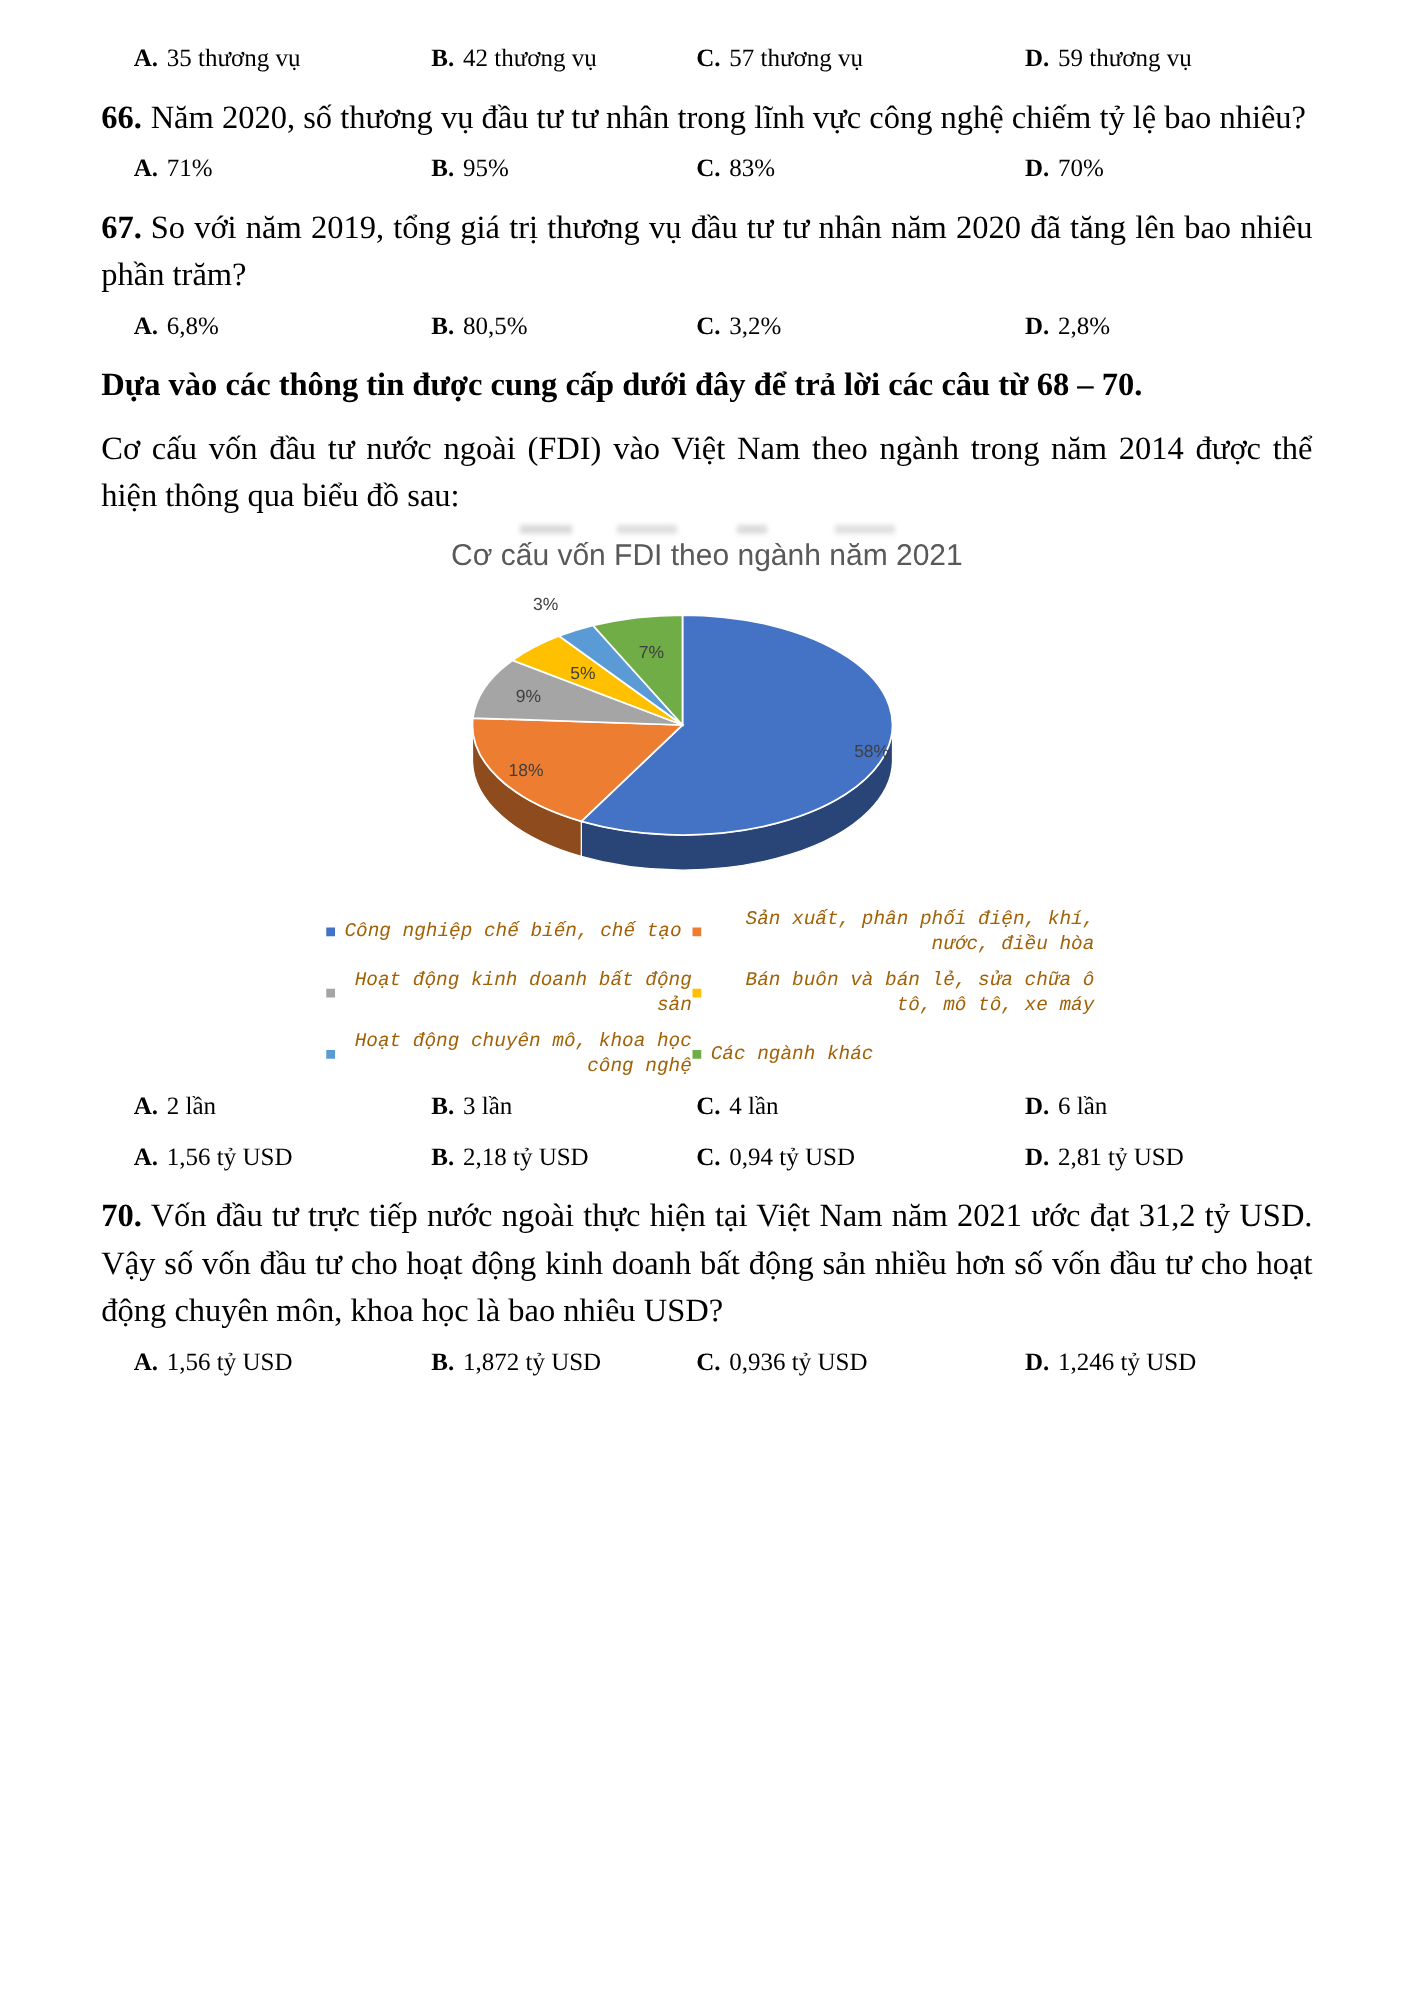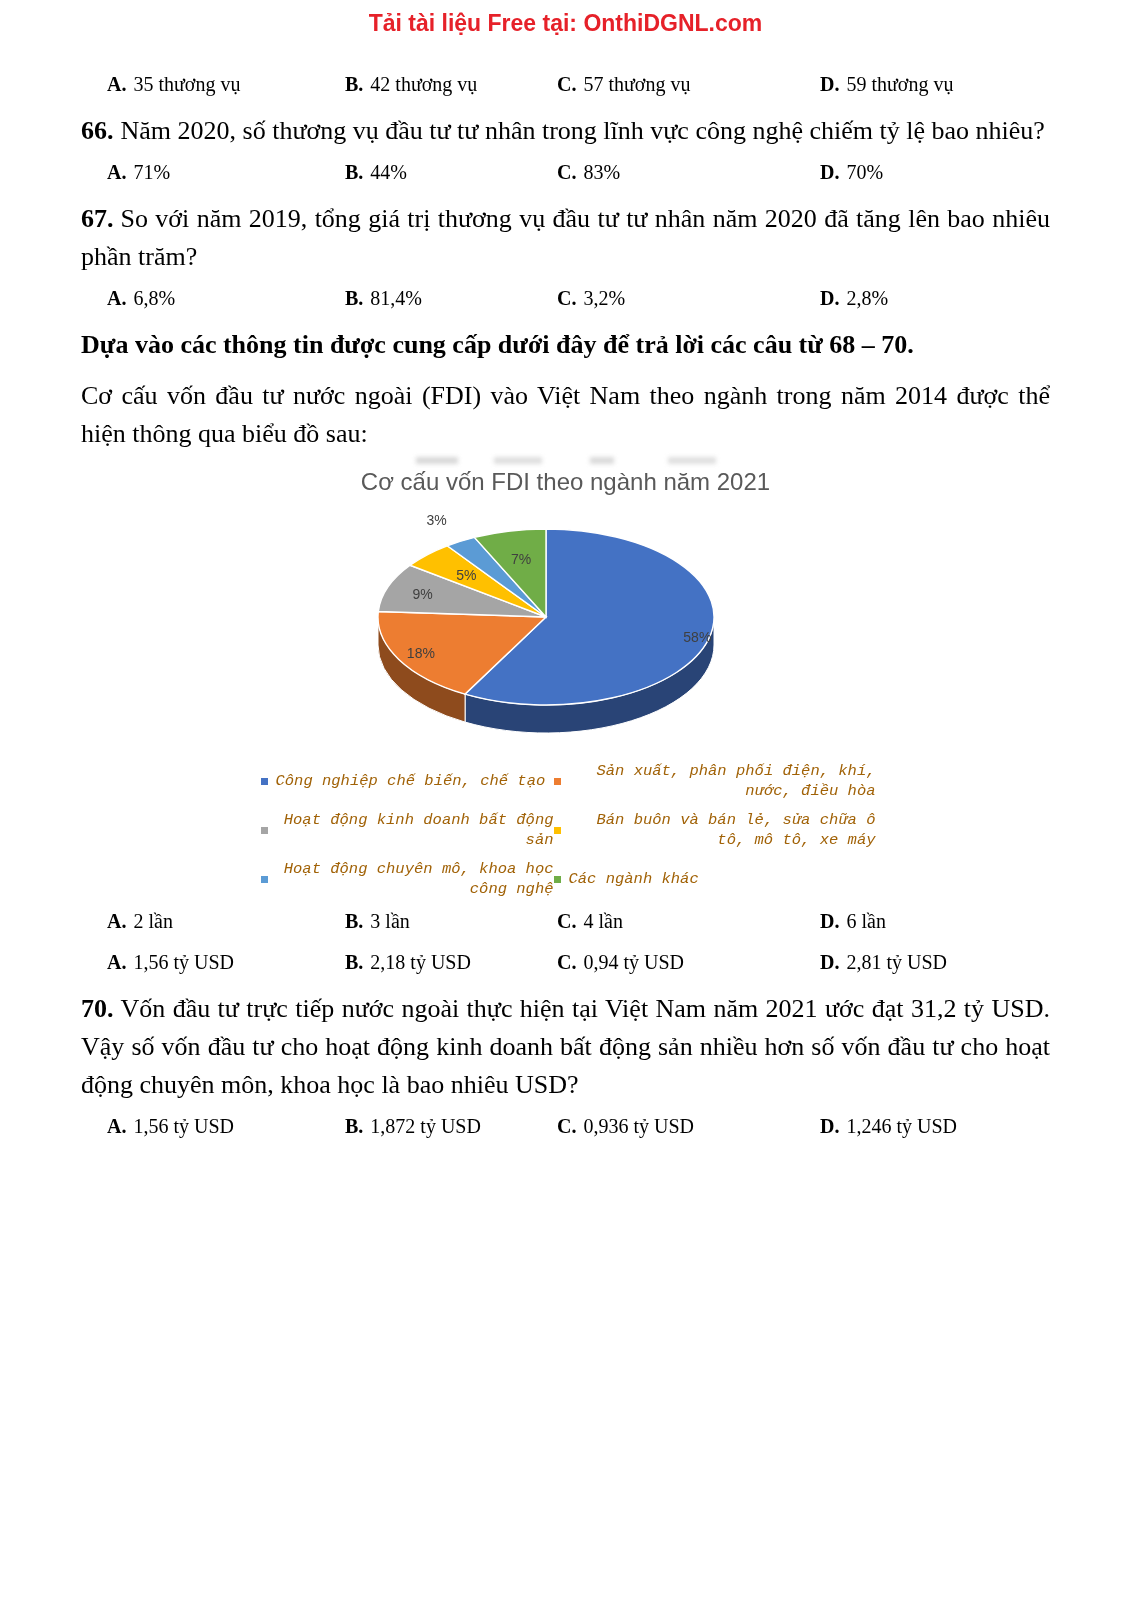--- a/index.html
+++ b/index.html
@@ -27,45 +27,42 @@
   .legend{display:grid;grid-template-columns:293px auto;row-gap:9px;margin:8px 0 0 5px;
           font-family:Liberation Mono, monospace;font-style:italic;font-size:15.5px;color:#a16207;text-align:right;}
   .legend-item{display:flex;align-items:center;gap:8px;line-height:20px;}
   .legend-swatch{width:7px;height:7px;flex:0 0 7px;display:inline-block;}
   .prompt{margin-top:16px;}
 </style>
 </head>
 <body>
 
 <div class="page">
-  <div class="promo" style="color: rgb(230, 33, 41);">
-    <span>Tải tài liệu Free tại: OnthiDGNL.com</span>
-  </div>
 
   <div class="content">
 
     <div class="opts lead">
       <div class="opt"><b>A.</b><span>35 thương vụ</span></div>
       <div class="opt"><b>B.</b><span>42 thương vụ</span></div>
       <div class="opt"><b>C.</b><span>57 thương vụ</span></div>
       <div class="opt"><b>D.</b><span>59 thương vụ</span></div>
     </div>
 
     <p class="q"><b class="num">66.</b><span>Năm 2020, số thương vụ đầu tư tư nhân trong lĩnh vực công nghệ chiếm tỷ lệ bao nhiêu?</span></p>
     <div class="opts">
       <div class="opt"><b>A.</b><span>71%</span></div>
-      <div class="opt"><b>B.</b><span>44%</span></div>
+      <div class="opt"><b>B.</b><span>95%</span></div>
       <div class="opt"><b>C.</b><span>83%</span></div>
       <div class="opt"><b>D.</b><span>70%</span></div>
     </div>
 
     <p class="q"><b class="num">67.</b><span>So với năm 2019, tổng giá trị thương vụ đầu tư tư nhân năm 2020 đã tăng lên bao nhiêu phần trăm?</span></p>
     <div class="opts">
       <div class="opt"><b>A.</b><span>6,8%</span></div>
-      <div class="opt"><b>B.</b><span>81,4%</span></div>
+      <div class="opt"><b>B.</b><span>80,5%</span></div>
       <div class="opt"><b>C.</b><span>3,2%</span></div>
       <div class="opt"><b>D.</b><span>2,8%</span></div>
     </div>
 
     <p class="q bold">Dựa vào các thông tin được cung cấp dưới đây để trả lời các câu từ 68 – 70.</p>
     <p class="q">Cơ cấu vốn đầu tư nước ngoài (FDI) vào Việt Nam theo ngành trong năm 2014 được thể hiện thông qua biểu đồ sau:</p>
 
     <div class="chart">
       <div class="smudge"></div>
       <p class="chart-title">Cơ cấu vốn FDI theo ngành năm 2021</p>

